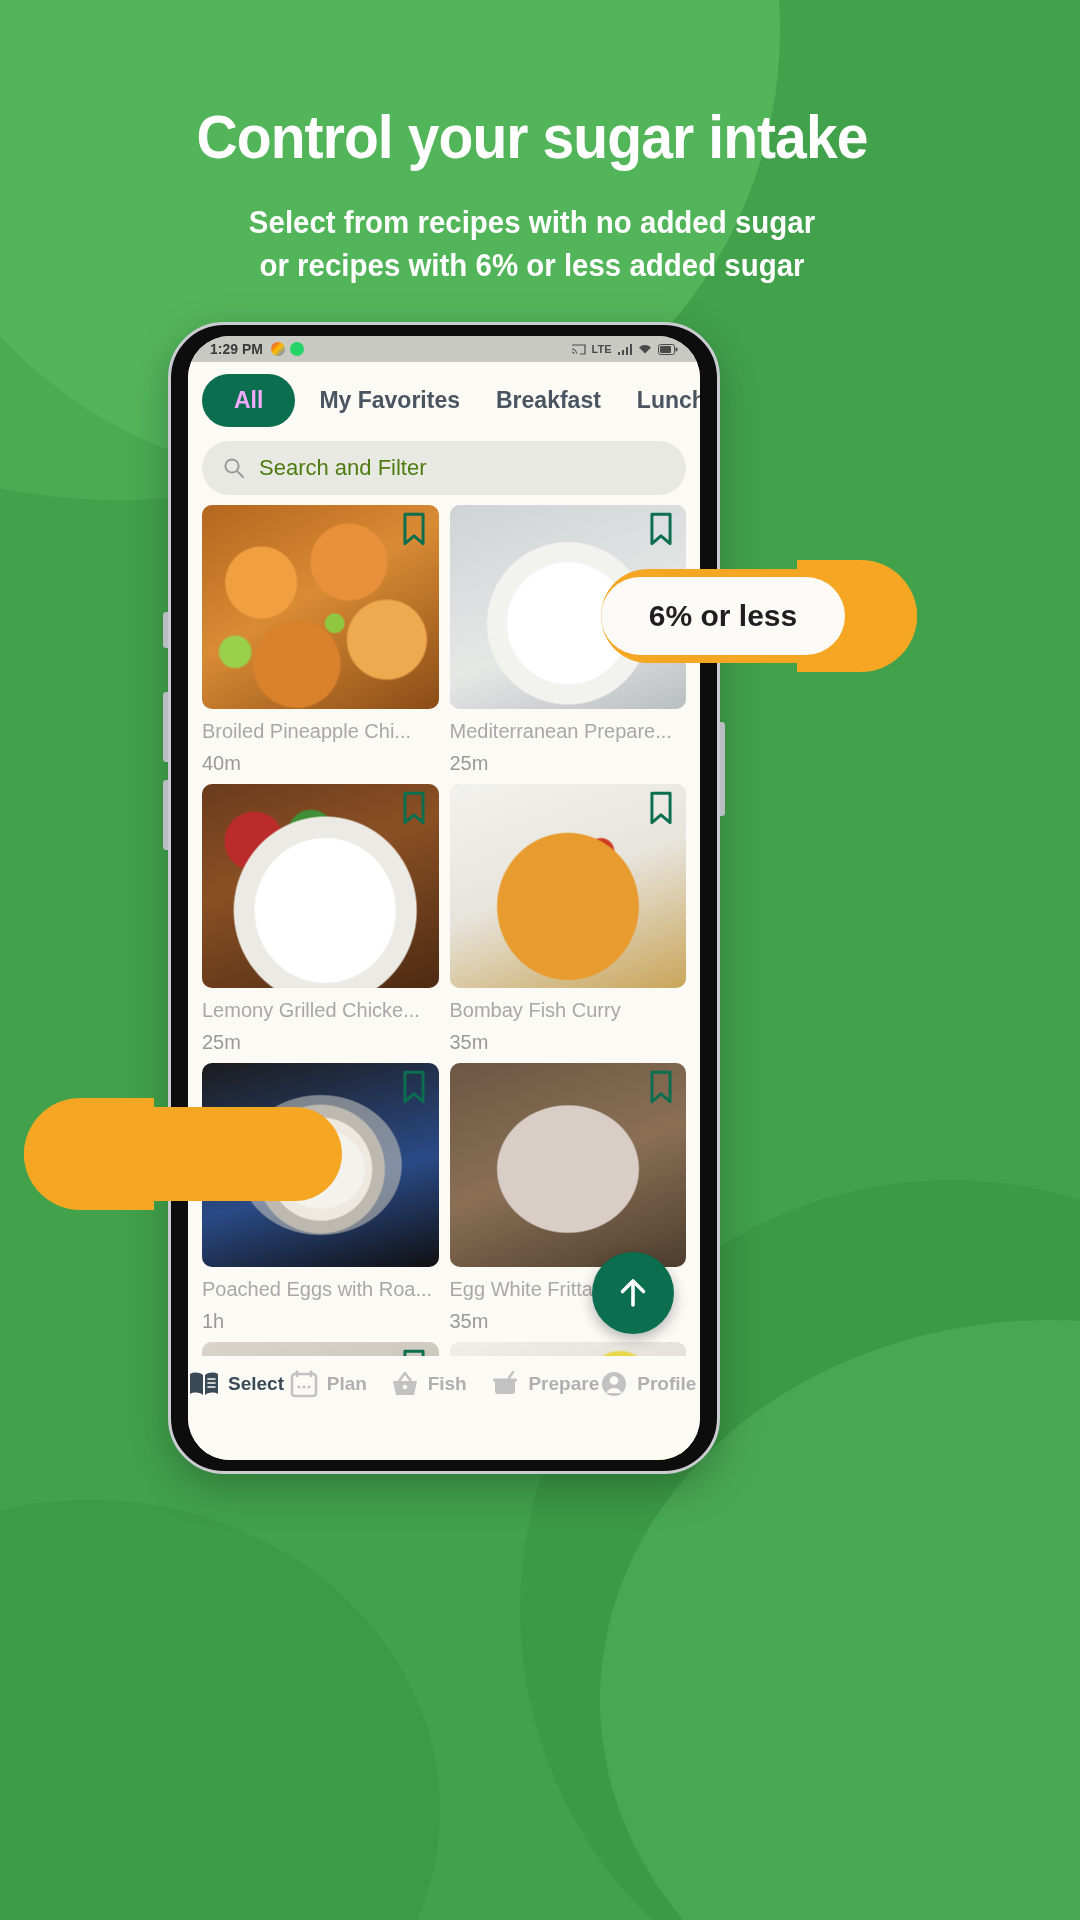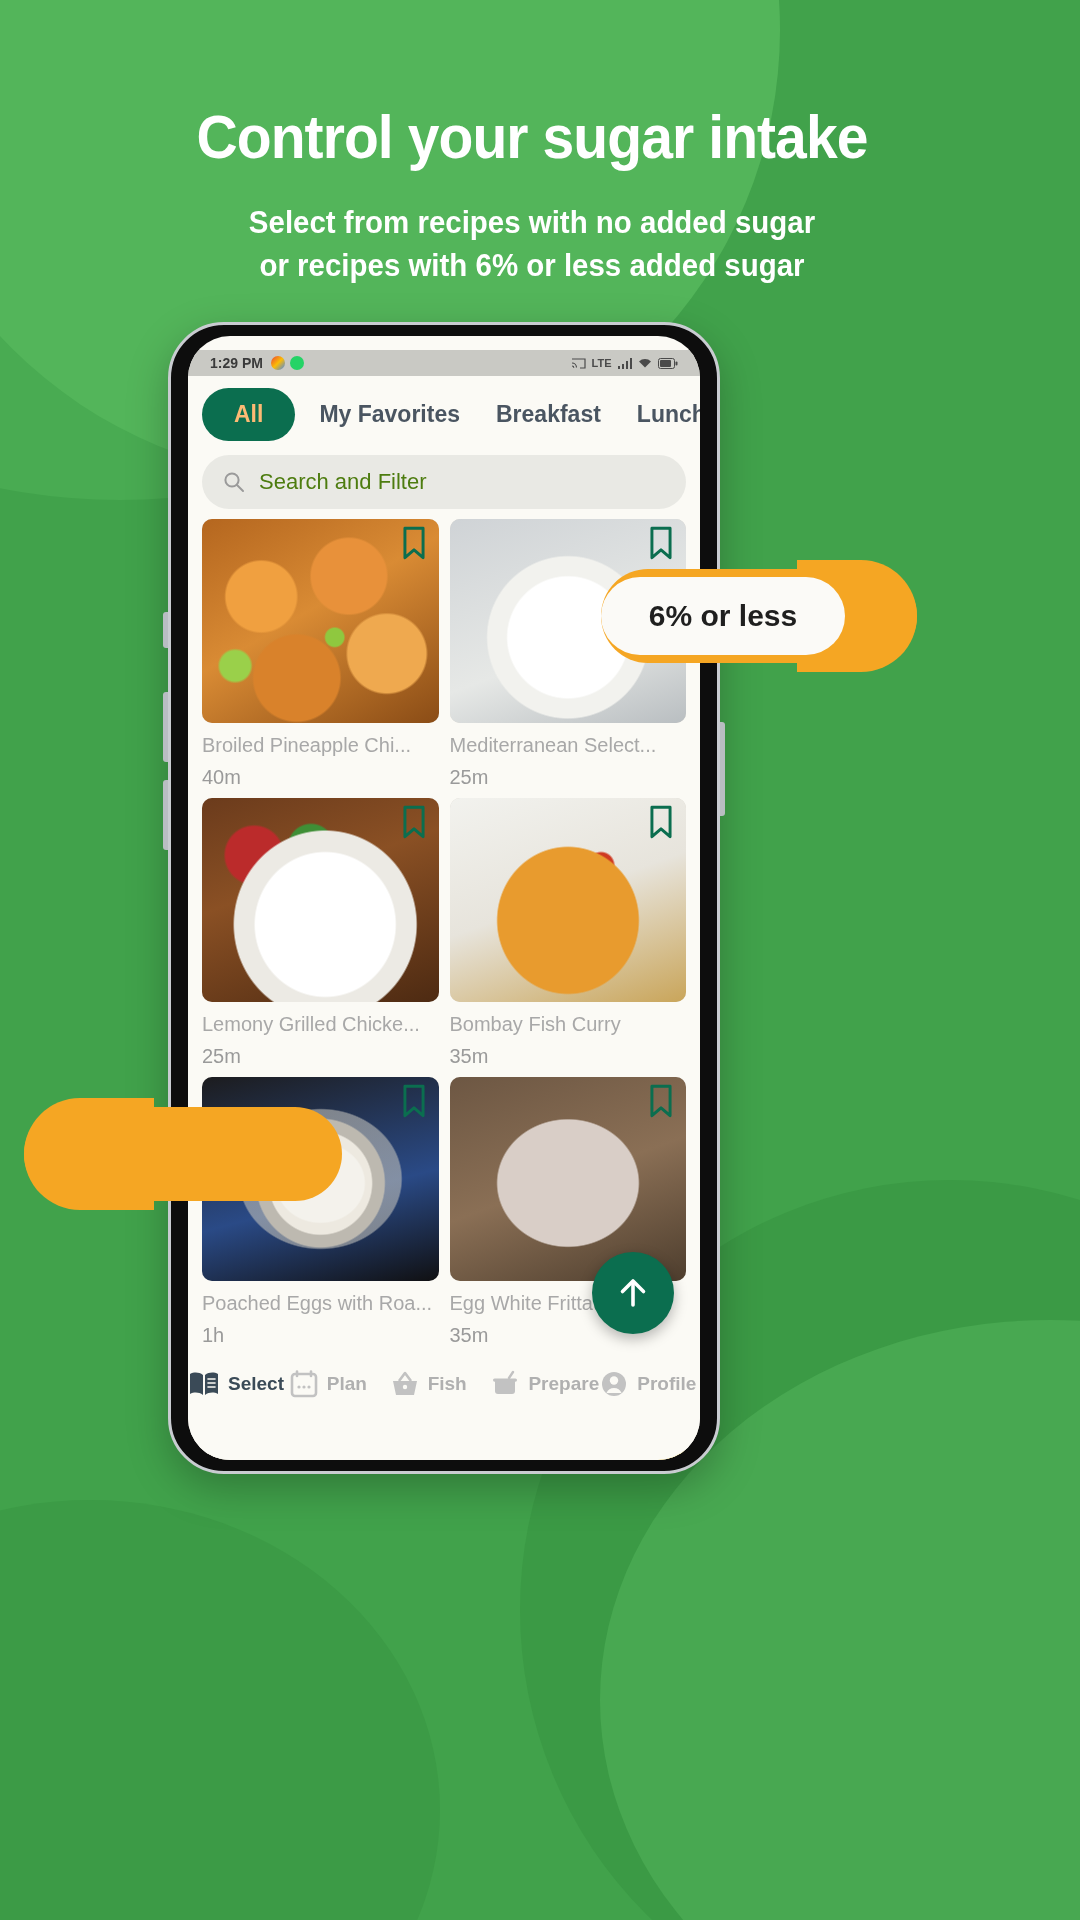--- a/index.html
+++ b/index.html
@@ -92,21 +92,20 @@
   }
 
   
   .statusbar {
     height:26px;
     background:#c9c9c4;
     display:flex; align-items:center;
     padding:0 22px;
     font-size:14px; color:#3a3a3a; font-weight:bold;
     position:relative;
-    margin-top:14px;
   }
   .sb-time { letter-spacing:0; }
   .sb-icons-left { display:flex; gap:5px; align-items:center; margin-left:8px; }
   .sb-dot { width:14px; height:14px; border-radius:50%; display:inline-block; }
   .sb-dot.a { background:linear-gradient(135deg,#ea4335 0%,#fbbc05 50%,#4285f4 100%); }
   .sb-dot.b { background:#25d366; }
   .sb-right { margin-left:auto; display:flex; gap:6px; align-items:center; font-size:11px; color:#4a4a4a; }
   .sb-bars { display:flex; align-items:flex-end; gap:1.5px; height:11px; }
   .sb-bars i { width:2.5px; background:#4a4a4a; display:block; }
   .sb-bars i:nth-child(1){height:3px}
@@ -121,21 +120,21 @@
     background:#fbfaf5;
     white-space:nowrap;
   }
   .tab {
     font-size:23px; font-weight:bold;
     color:#4a5561;
     padding:0 18px;
   }
   .tab.active {
     background:#0b6e4f;
-    color:#fdba74;
+    color:#f0abfc;
     border-radius:30px;
     padding:13px 32px;
     margin-right:6px;
   }
 
   
   .search {
     margin:4px 14px 10px 14px;
     height:54px;
     background:#e9e9e4;
@@ -383,21 +382,21 @@
         <div class="rtime">40m</div>
       </div>
 
       <div class="card">
         <div class="thumb">
           <div class="img f-medit"></div>
           <svg class="bk" width="28" height="34" viewBox="0 0 24 30">
             <path d="M4 2h16v26l-8-7-8 7z" fill="none" stroke="#0b6e4f" stroke-width="2.6" stroke-linejoin="round"></path>
           </svg>
         </div>
-        <div class="rname">Mediterranean Select...</div>
+        <div class="rname">Mediterranean Prepare...</div>
         <div class="rtime">25m</div>
       </div>
 
       <div class="card">
         <div class="thumb">
           <div class="img f-skewer"></div>
           <svg class="bk" width="28" height="34" viewBox="0 0 24 30">
             <path d="M4 2h16v26l-8-7-8 7z" fill="none" stroke="#0b6e4f" stroke-width="2.6" stroke-linejoin="round"></path>
           </svg>
         </div>

